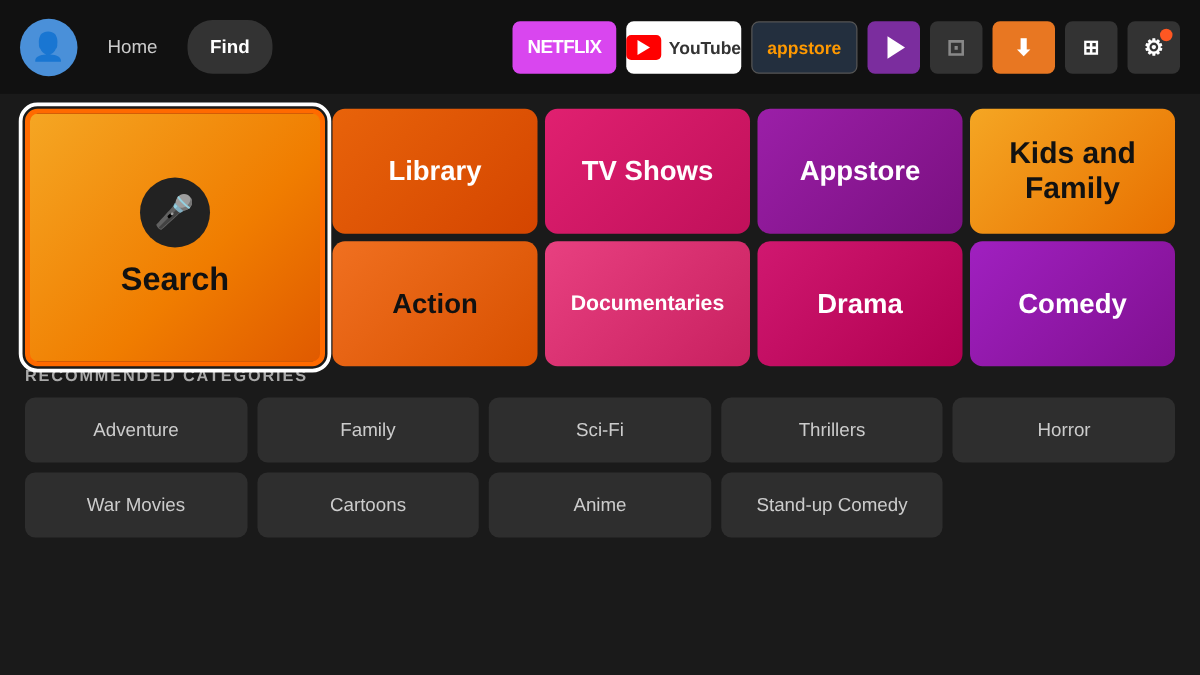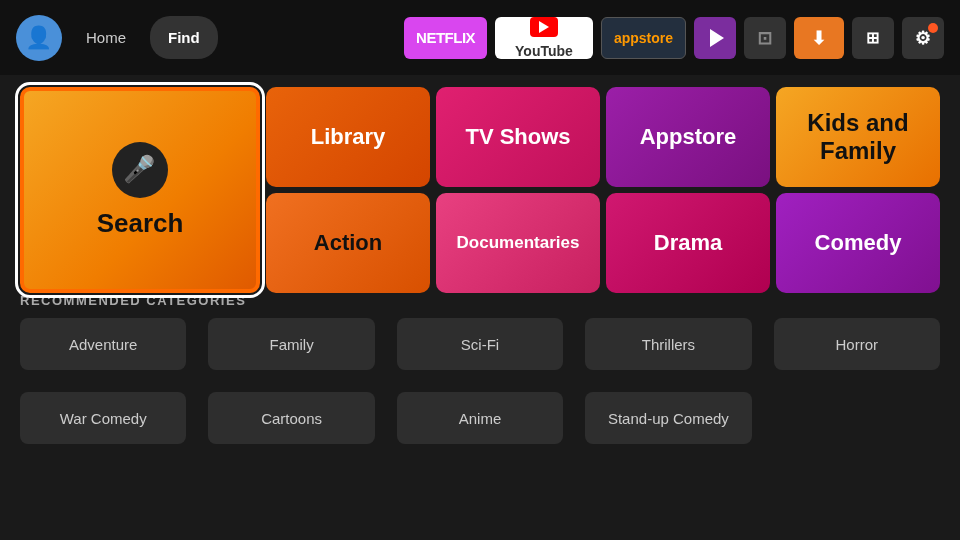--- a/index.html
+++ b/index.html
@@ -66,23 +66,22 @@
       cursor: pointer;
     }
     .netflix-btn {
       background: #d946ef;
       color: white;
       font-size: 15px;
       letter-spacing: -0.5px;
     }
     .youtube-btn {
       background: white;
-      padding: 0 20px;
+      padding: 0 0;
       gap: 6px;
-      flex-direction: column;
     }
     .yt-icon {
       width: 28px;
       height: 20px;
       background: #ff0000;
       border-radius: 4px;
       display: flex;
       align-items: center;
       justify-content: center;
       flex-shrink: 0;
@@ -262,21 +261,21 @@
       font-weight: 700;
       letter-spacing: 1.5px;
       color: #aaa;
       margin-bottom: 10px;
       text-transform: uppercase;
     }
     .rec-grid {
       display: grid;
       grid-template-columns: repeat(5, 1fr);
       grid-template-rows: repeat(2, 52px);
-      gap: 22px;
+      gap: 8px;
     }
     .rec-cell {
       background: #2e2e2e;
       border-radius: 8px;
       display: flex;
       align-items: center;
       justify-content: center;
       font-size: 15px;
       color: #ccc;
       cursor: pointer;
@@ -356,20 +355,20 @@
   </div>
 
   <div class="recommended-section">
     <div class="recommended-title">RECOMMENDED CATEGORIES</div>
     <div class="rec-grid" id="rec-grid">
         <div class="rec-cell">Adventure</div>
         <div class="rec-cell">Family</div>
         <div class="rec-cell">Sci-Fi</div>
         <div class="rec-cell">Thrillers</div>
         <div class="rec-cell">Horror</div>
-        <div class="rec-cell">War Comedy</div>
+        <div class="rec-cell">War Movies</div>
         <div class="rec-cell">Cartoons</div>
         <div class="rec-cell">Anime</div>
         <div class="rec-cell">Stand-up Comedy</div>
       </div>
   </div>
 
 </div>
 
 </body></html>

